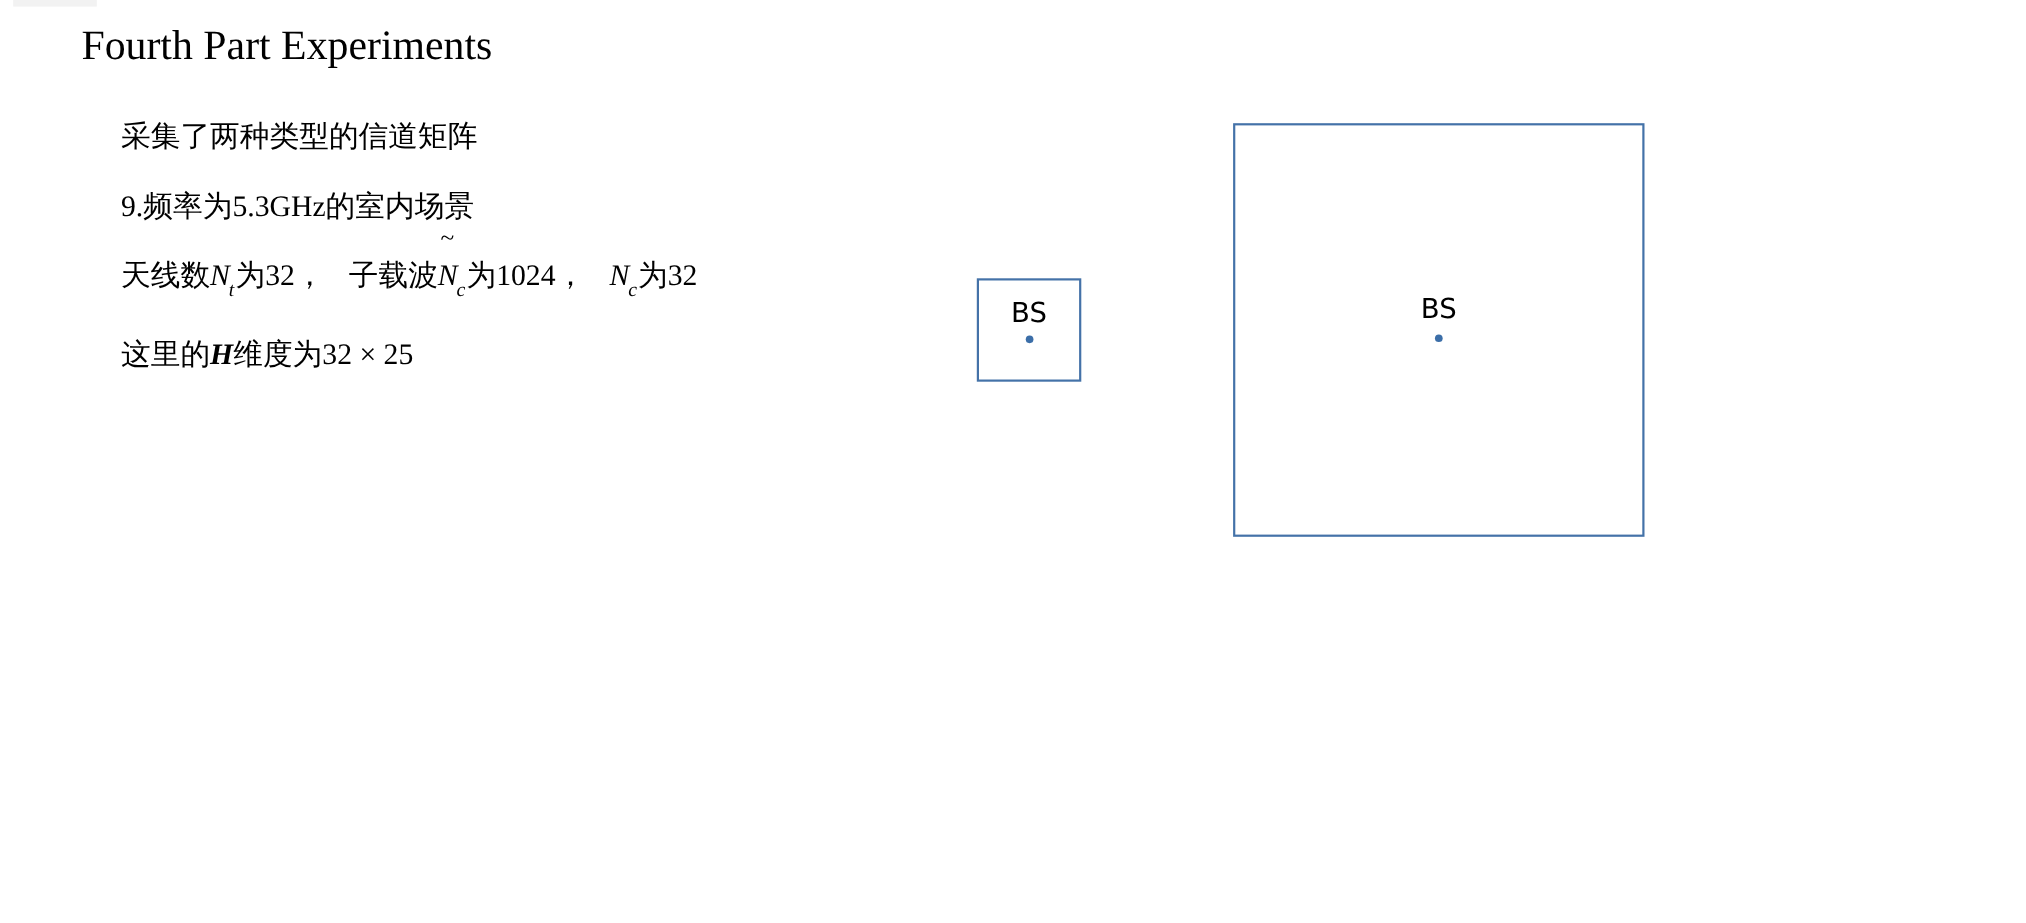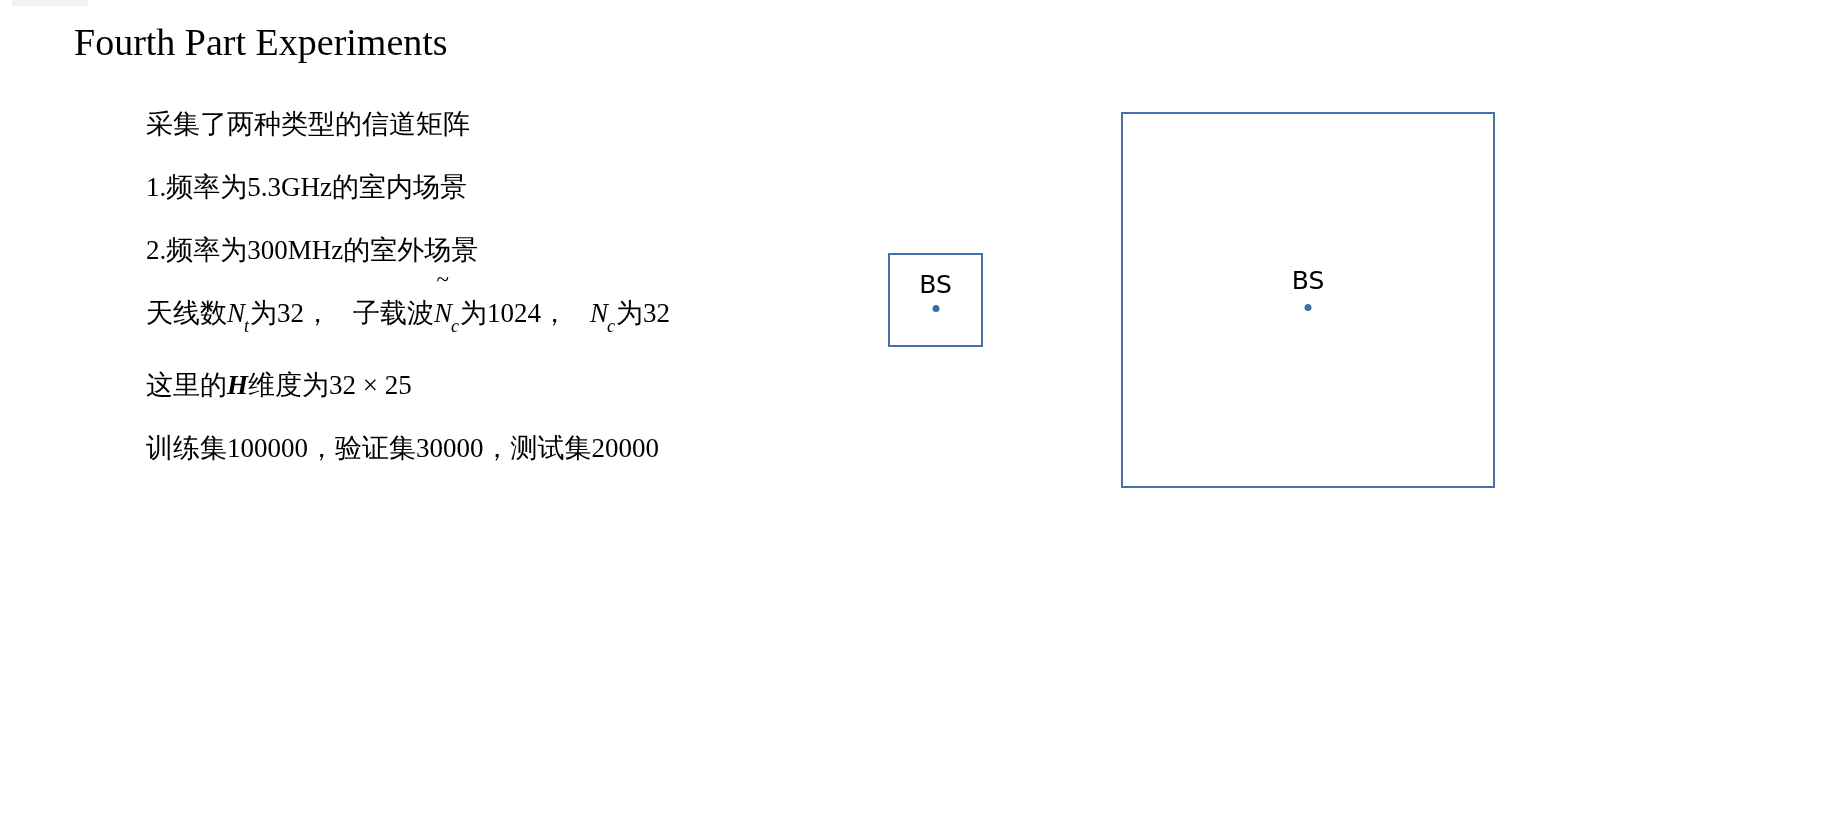--- a/index.html
+++ b/index.html
@@ -43,21 +43,20 @@
     font-weight: normal;
     color: #000000;
     white-space: nowrap;
   }
 
   .body-block {
     position: absolute;
     left: 98px;
     top: 93px;
     width: 790px;
-    margin-left: 36px;
   }
   .body-line {
     font-size: 27px;
     line-height: 63px;
     font-family: "Liberation Serif", "DejaVu Serif", serif;
     color: #000000;
     white-space: nowrap;
     letter-spacing: 0px;
   }
   .body-line .math-i {
@@ -140,34 +139,32 @@
 <div id="slide">
 
   <div class="top-strip"></div>
 
   <div class="slide-title">Fourth Part Experiments</div>
 
   <div class="body-block">
 
     <div class="body-line">采集了两种类型的信道矩阵</div>
 
-    <div class="body-line">1.频率为5.3GHz的室内场景</div>
+    <div class="body-line">9.频率为5.3GHz的室内场景</div>
 
-    <div class="body-line">2.频率为300MHz的室外场景</div>
 
     <div class="body-line">
       <span>天线数</span><span class="math-i">N</span><span class="sub">t</span><span>为32，</span><span class="gap-wide"></span><span>子载波</span><span class="over-tilde"><span class="tilde-mark">~</span><span class="math-i">N</span></span><span class="sub">c</span><span>为1024，</span><span class="gap-wide"></span><span class="math-i">N</span><span class="sub">c</span><span>为32</span>
     </div>
 
     <div class="body-line">
       <span>这里的</span><span class="math-bi">H</span><span>维度为32 × 25</span>
     </div>
 
 
-    <div class="body-line">训练集100000，验证集30000，测试集20000</div>
 
 
 
   </div>
 
   <div class="bs-square small">
     <div class="bs-label">BS</div>
     <div class="bs-dot"></div>
   </div>
 

